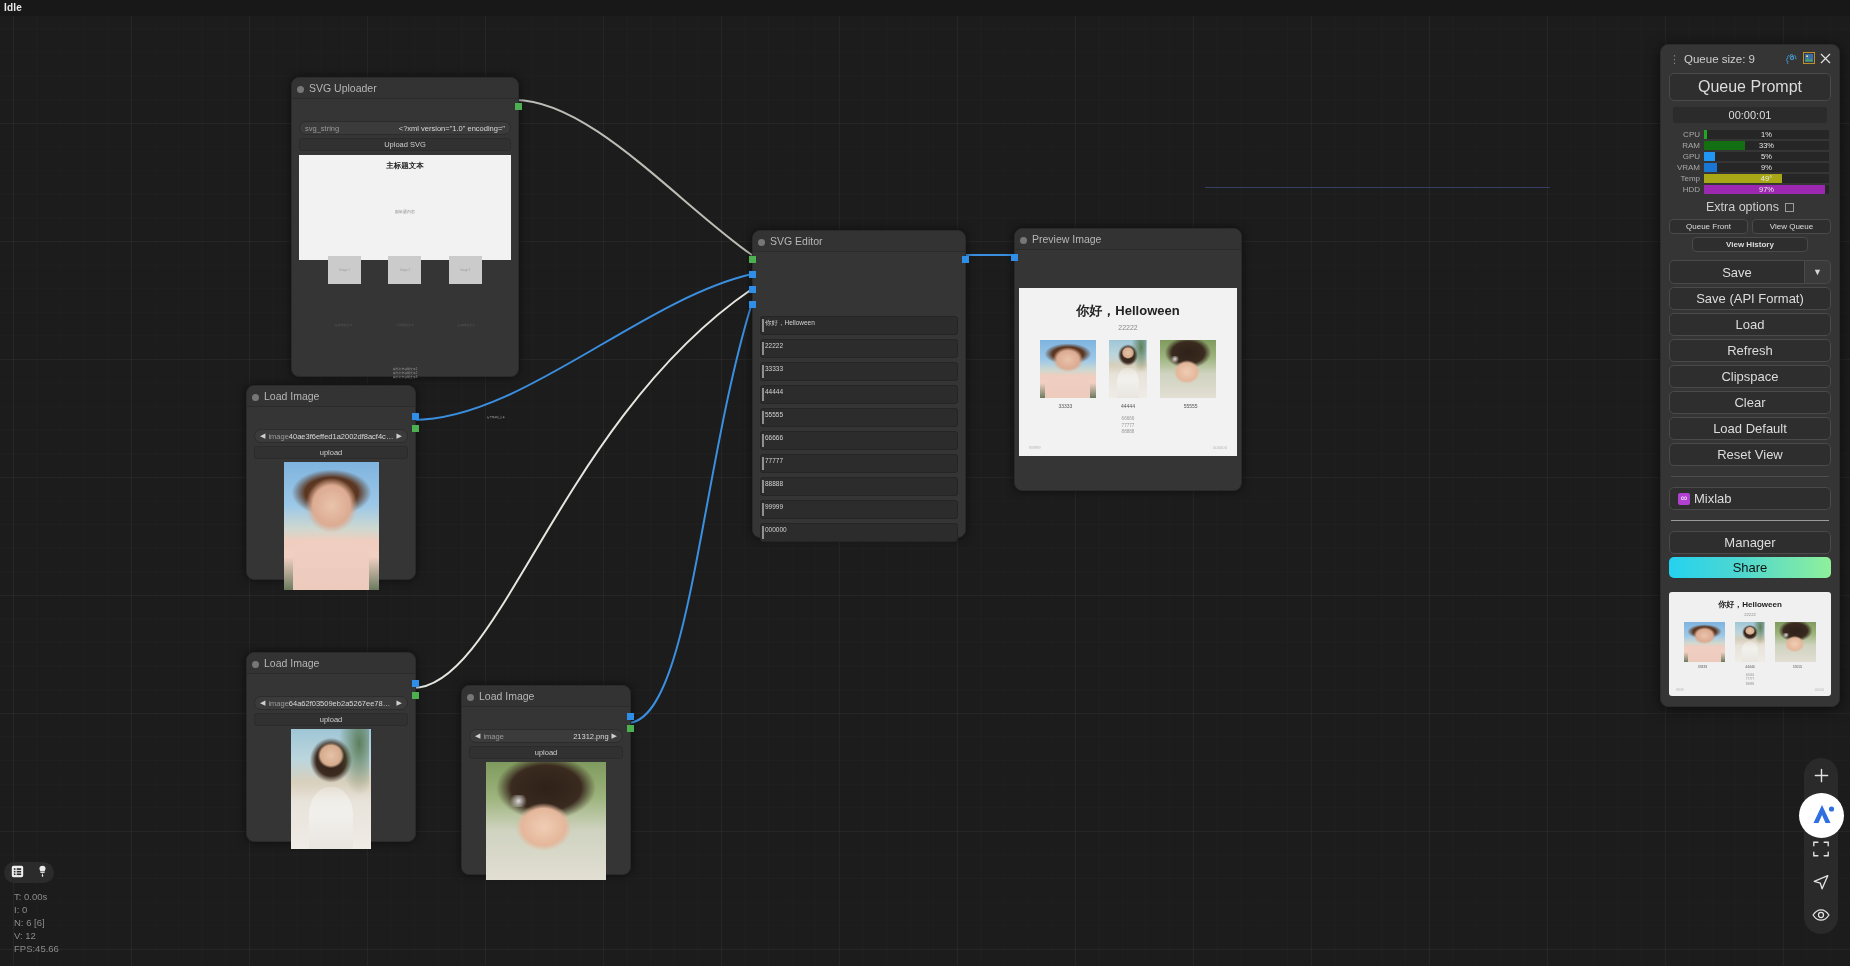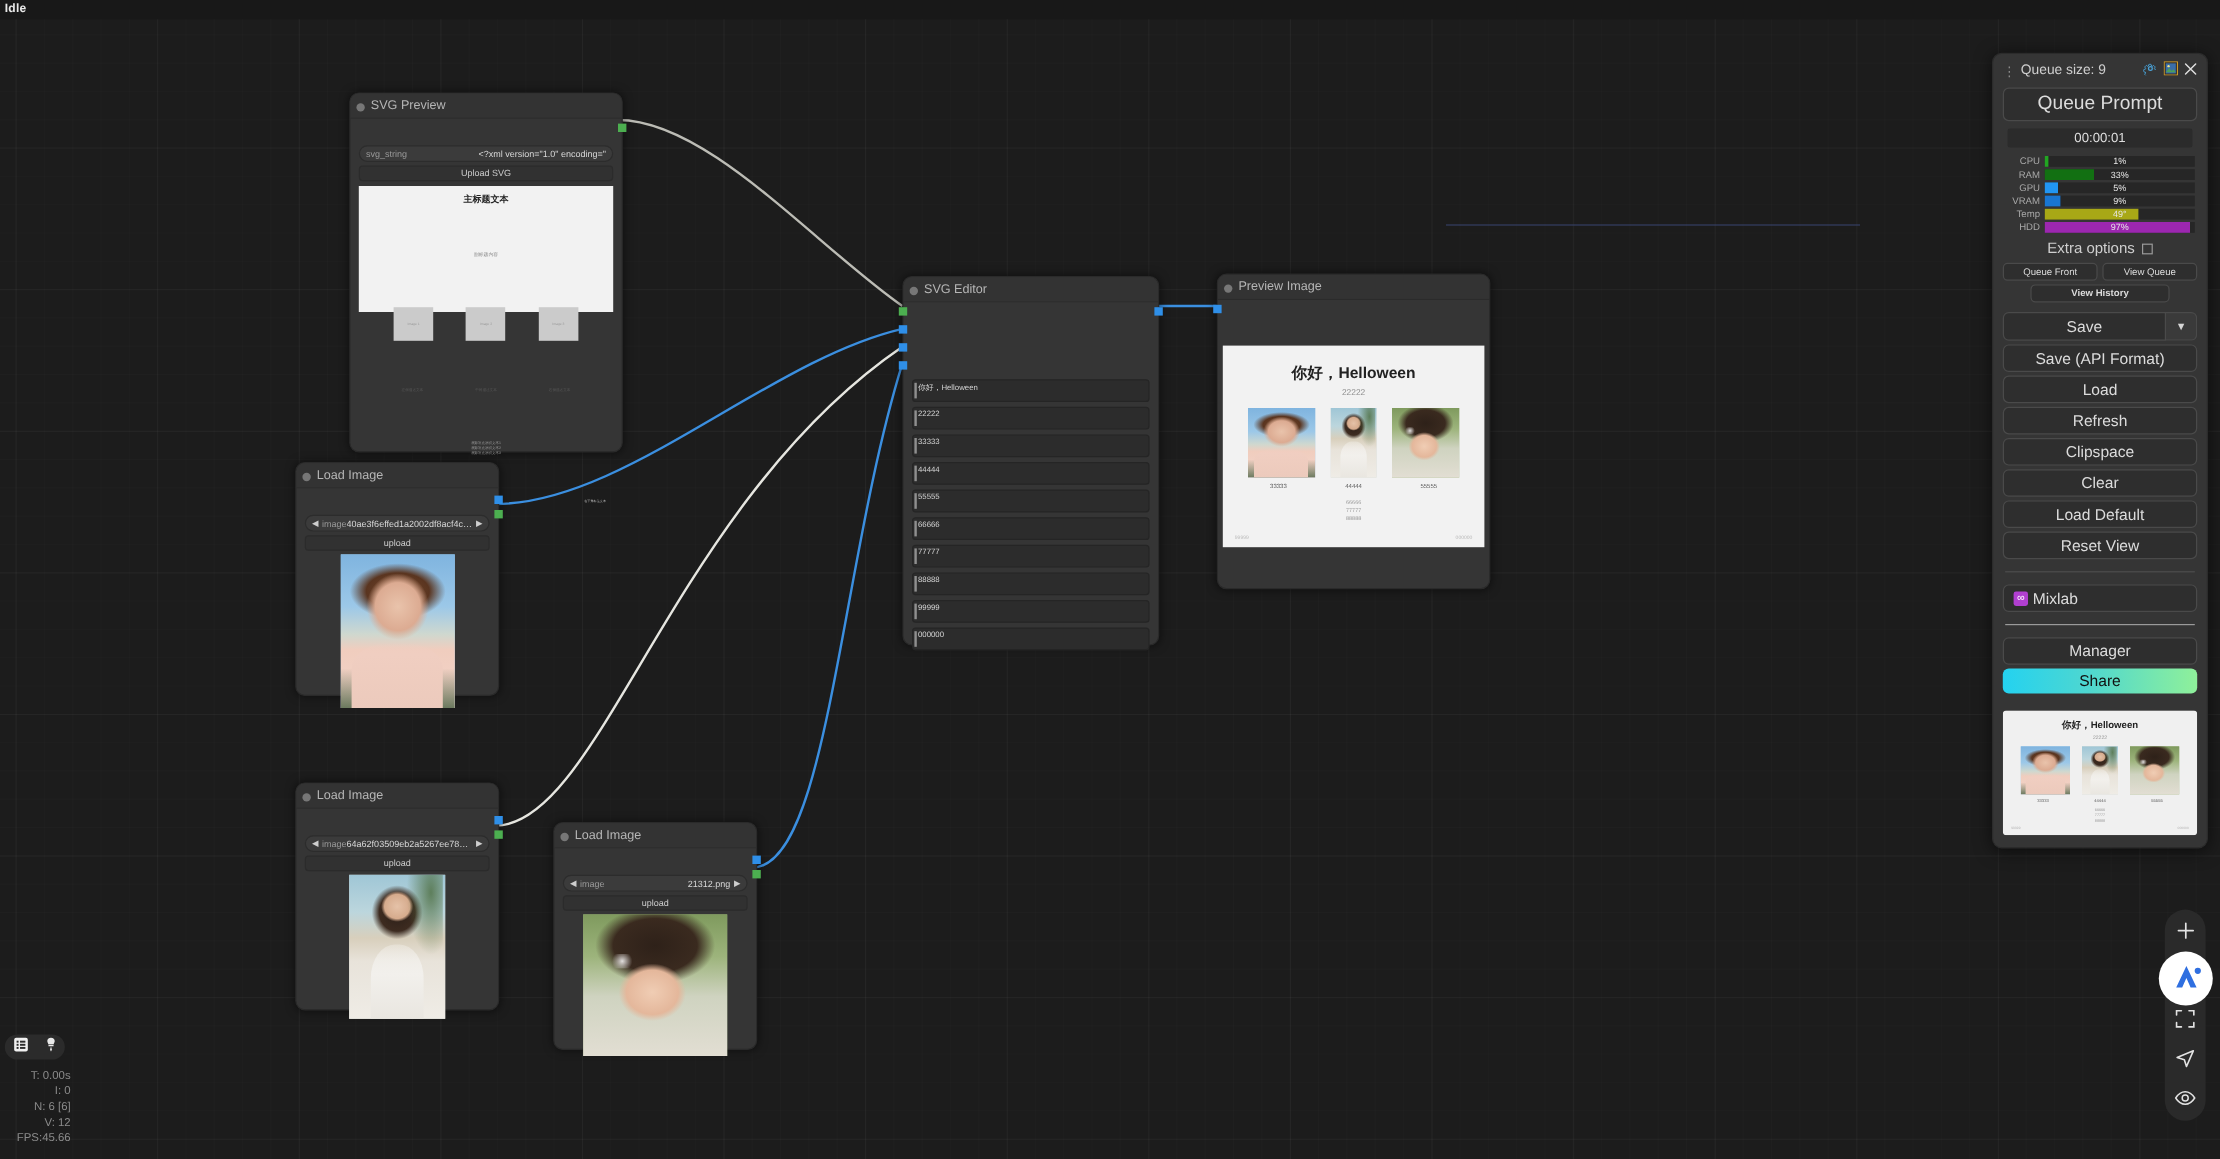--- a/index.html
+++ b/index.html
@@ -238,21 +238,21 @@
   }
 
   
   #statspill {
     position:absolute; left:4px; top:862px; width:50px; height:21px;
     background:#2b2b2b; border-radius:11px; z-index:20;
     display:flex; align-items:center; justify-content:space-around;
   }
   #stats {
     position:absolute; left:14px; top:890px; z-index:20;
-    color:#8b8b8b; font-size:9.5px; line-height:13px;text-align:right;
+    color:#8b8b8b; font-size:9.5px; line-height:13px;
   }
 </style>
 </head>
 <body>
 
 <div id="canvas">
 
   <div class="guide-line"></div>
 
   <svg id="wires" width="1850" height="966" viewBox="0 0 1850 966">
@@ -264,21 +264,21 @@
     <path d="M 413 688 C 500 688 560 420 752 289" stroke="#e6e6e0" stroke-width="2" fill="none"></path>
 
     <path d="M 627 723 C 690 723 700 470 752 303" stroke="#3b8fe0" stroke-width="2" fill="none"></path>
 
     <path d="M 963 255 C 995 255 1000 255 1014 255" stroke="#3b8fe0" stroke-width="2" fill="none"></path>
   </svg>
 
   <div class="node" style="left:291px; top:77px; width:228px; height:300px;">
     <div class="title">
       <span class="dot"></span>
-      <span>SVG Preview</span>
+      <span>SVG Uploader</span>
     </div>
     <div class="slot green" style="right:-4px; top:25px;"></div>
     <div class="body" style="padding-top:22px;">
       <div class="w-combo">
         <span class="lbl">svg_string</span>
         <span class="val">&lt;?xml version="1.0" encoding="</span>
       </div>
       <div class="w-btn">Upload SVG</div>
 
       <div class="svgdoc" style="margin:4px 7px; height:105px; padding:6px 6px 4px 6px; display:flex; flex-direction:column;gap:36px;">

